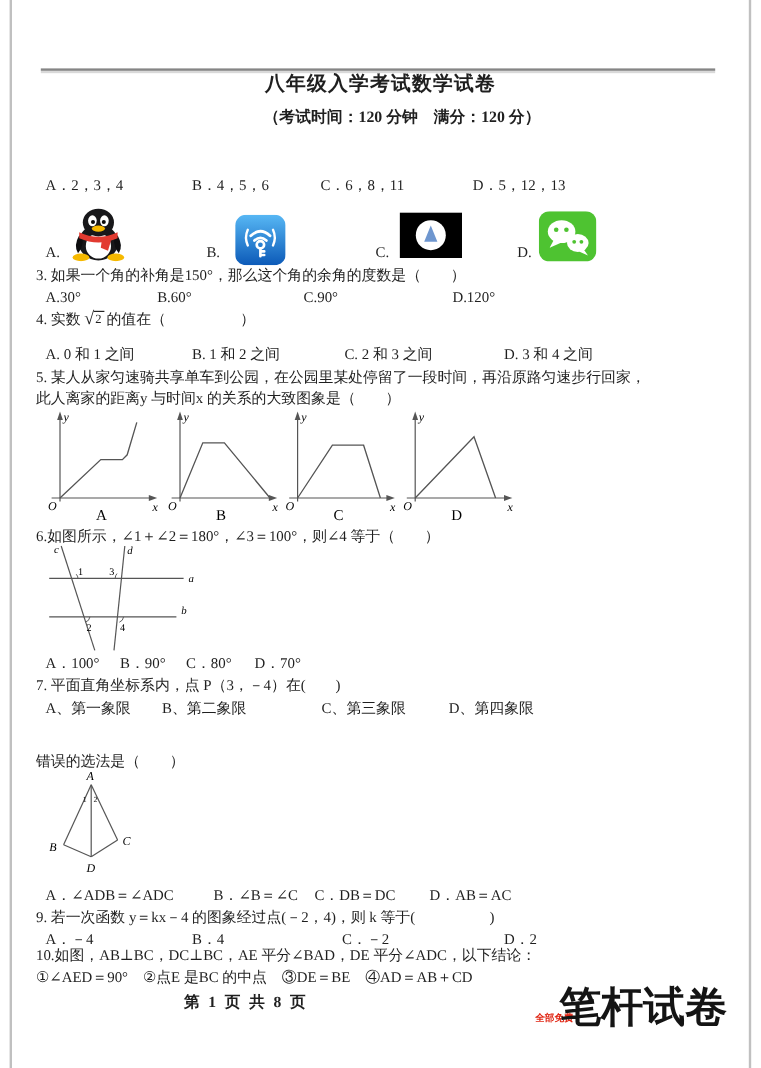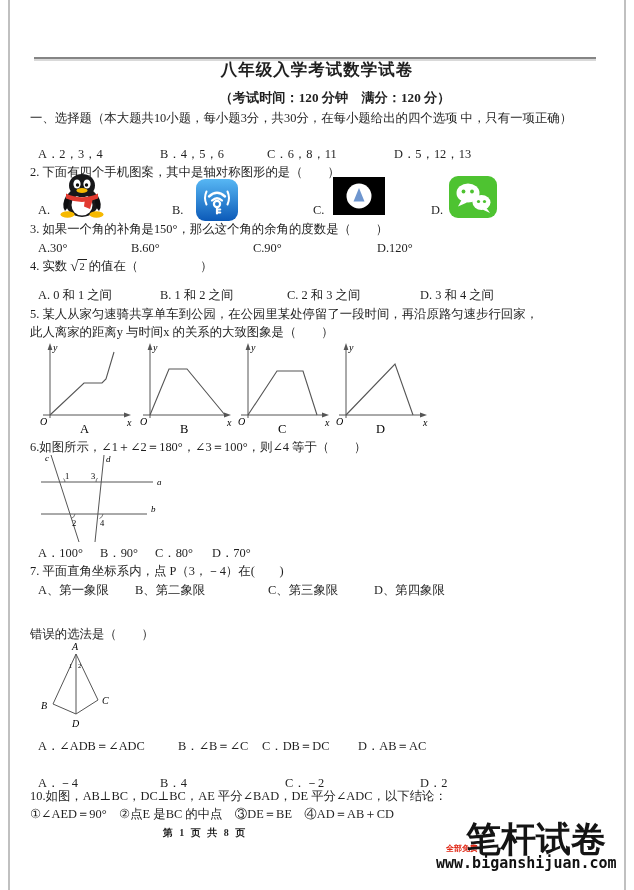--- a/index.html
+++ b/index.html
@@ -10,46 +10,44 @@
   .toprule{position:absolute;left:34px;width:562px;top:57px;height:2px;background:#858585;
            box-shadow:0 2px 0 #d9d9d9;}
   .t{position:absolute;font-size:12.4px;white-space:nowrap;line-height:1.25;}
   .title{left:0;right:0;top:60px;text-align:center;font-size:16.5px;font-weight:bold;letter-spacing:1px;}
   .subtitle{left:0;right:0;top:90px;text-align:center;font-size:13.2px;font-weight:bold;padding-left:36px;}
   .sqrt-row{display:inline-flex;align-items:flex-start;}
   .sqrt-sign{font-size:15px;line-height:1;margin:0 0 0 3px;}
   .radicand{border-top:1.3px solid #222;font-size:10.5px;padding:0 2px 0 1px;}
   .aft{margin-left:2px;}
   svg text{font-family:"Liberation Serif","DejaVu Serif",serif;}
-  .footer{left:140px;top:827px;width:130px;text-align:center;font-size:10px;font-weight:bold;letter-spacing:2px;}
+  .footer{left:140px;top:827px;width:130px;text-align:center;font-size:13px;font-weight:bold;letter-spacing:2px;}
   .wm-brand{position:absolute;left:466px;top:816px;font-family:"Liberation Sans","DejaVu Sans",sans-serif;
             font-weight:bold;font-size:35px;color:#141414;letter-spacing:0px;white-space:nowrap;}
   .wm-free{position:absolute;left:446px;top:843px;font-size:8px;font-weight:bold;color:#e02412;
            font-family:"Liberation Sans",sans-serif;white-space:nowrap;}
   .wm-url{position:absolute;left:436px;top:854px;font-family:"DejaVu Sans Mono",monospace;
           font-size:15px;font-weight:bold;color:#111;white-space:nowrap;}
 </style>
 </head>
 <body>
 
 <div class="page">
   <div class="edge l"></div>
   <div class="edge r"></div>
   <div class="toprule"></div>
 
   <div class="t title">八年级入学考试数学试卷</div>
   <div class="t subtitle">（考试时间：120 分钟　满分：120 分）</div>
-  <div class="t" style="left:30px;top:111px;">一、选择题（本大题共10小题，每小题3分，共30分，在每小题给出的四个选项 中，只有一项正确）</div>
 
   <span class="t" style="left:38px;top:147px;">A．2，3，4</span>
   <span class="t" style="left:160px;top:147px;">B．4，5，6</span>
   <span class="t" style="left:267px;top:147px;">C．6，8，11</span>
   <span class="t" style="left:394px;top:147px;">D．5，12，13</span>
 
-  <div class="t" style="left:30px;top:165px;">2. 下面有四个手机图案，其中是轴对称图形的是（　　）</div>
   <span class="t" style="left:38px;top:203px;">A.</span>
   <span class="t" style="left:172px;top:203px;">B.</span>
   <span class="t" style="left:313px;top:203px;">C.</span>
   <span class="t" style="left:431px;top:203px;">D.</span>
 
   <svg style="position:absolute;left:58px;top:172px;" width="48" height="46" viewBox="0 0 48 46">
     <ellipse cx="24" cy="30" rx="16.5" ry="15" fill="#18181a"></ellipse>
     <path d="M8 24 Q3 33 7 39 Q11 35 11 27 Z" fill="#0e0e10"></path>
     <path d="M40 24 Q45 33 41 39 Q37 35 37 27 Z" fill="#0e0e10"></path>
     <ellipse cx="24" cy="33" rx="10.5" ry="10.5" fill="#fff"></ellipse>
@@ -208,25 +206,25 @@
     <text x="66" y="64" font-size="10" font-style="italic">C</text>
     <text x="36" y="87" font-size="10" font-style="italic">D</text>
     <text x="33" y="28" font-size="6.5">1</text>
     <text x="42" y="28" font-size="6.5">2</text>
   </svg>
   <span class="t" style="left:38px;top:739px;">A．∠ADB＝∠ADC</span>
   <span class="t" style="left:178px;top:739px;">B．∠B＝∠C</span>
   <span class="t" style="left:262px;top:739px;">C．DB＝DC</span>
   <span class="t" style="left:358px;top:739px;">D．AB＝AC</span>
 
+  <div class="t" style="left:30px;top:757px;">9. 若一次函数 y＝kx－4 的图象经过点(－2，4)，则 k 等于(　　　　　)</div>
   <span class="t" style="left:38px;top:776px;">A．－4</span>
   <span class="t" style="left:160px;top:776px;">B．4</span>
   <span class="t" style="left:285px;top:776px;font-family:Liberation Serif, serif;">C．－2</span>
   <span class="t" style="left:420px;top:776px;">D．2</span>
 
   <div class="t" style="left:30px;top:789px;">10.如图，AB⊥BC，DC⊥BC，AE 平分∠BAD，DE 平分∠ADC，以下结论：</div>
   <div class="t" style="left:30px;top:807px;">①∠AED＝90°　②点E 是BC 的中点　③DE＝BE　④AD＝AB＋CD</div>
 
   <div class="t footer">第 1 页 共 8 页</div>
   <div class="wm-free">全部免费</div>
   <div class="wm-brand">笔杆试卷</div>
-  <div class="wm-url">www.biganshijuan.com</div>
 </div>
 
 </body></html>

